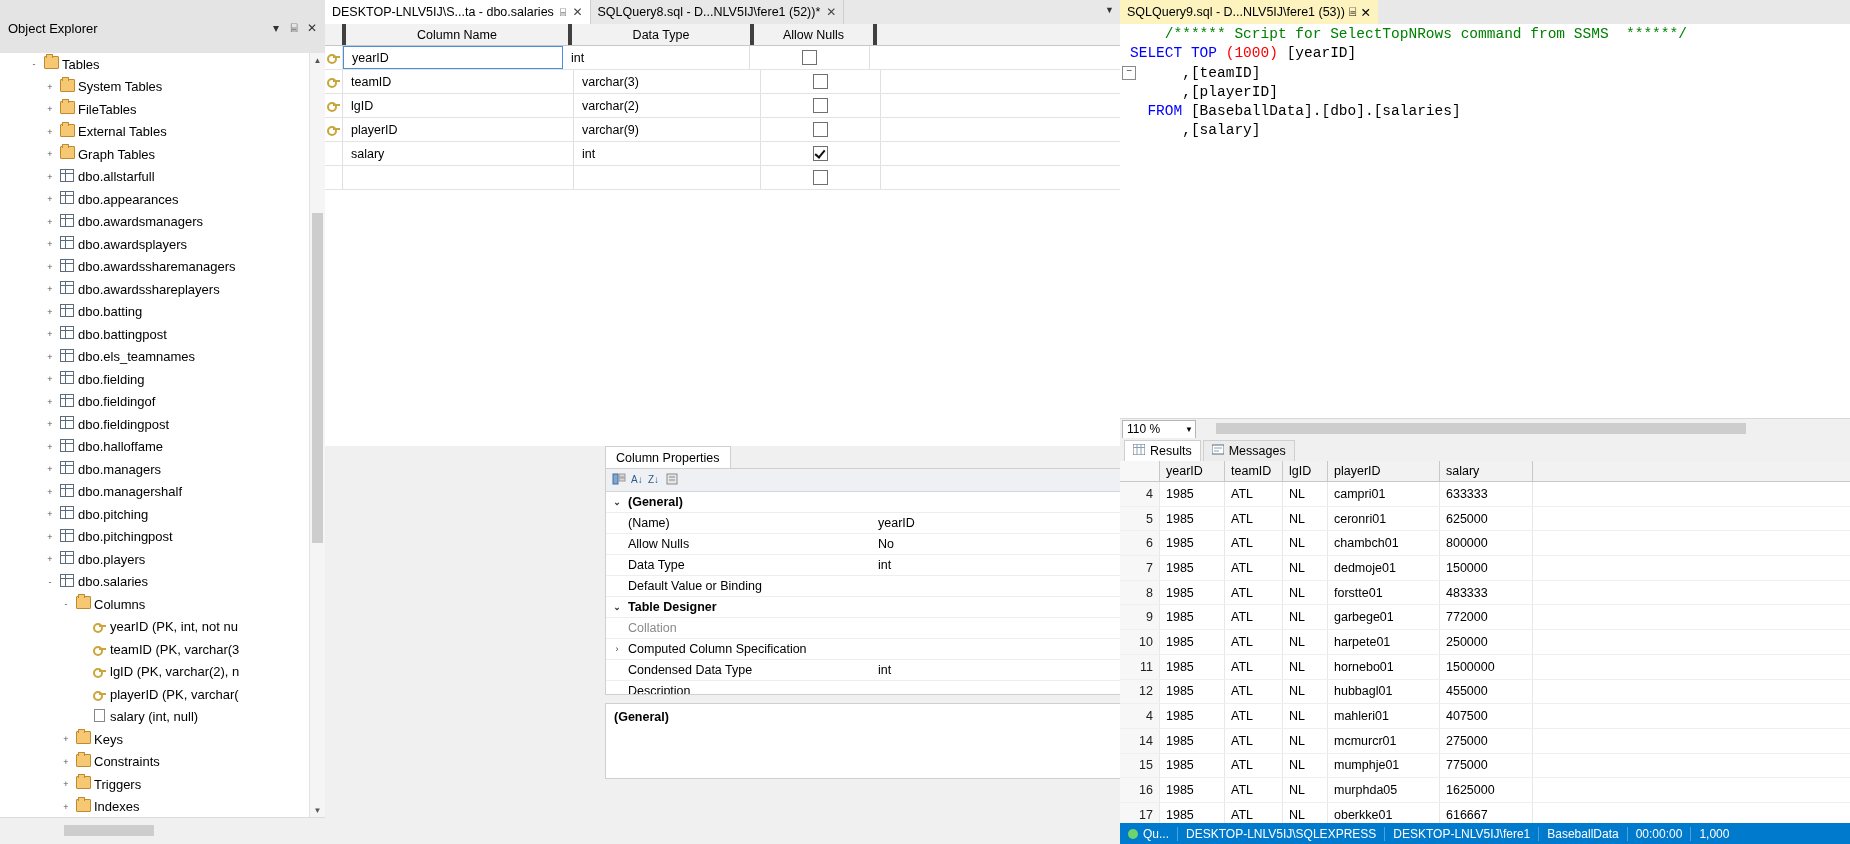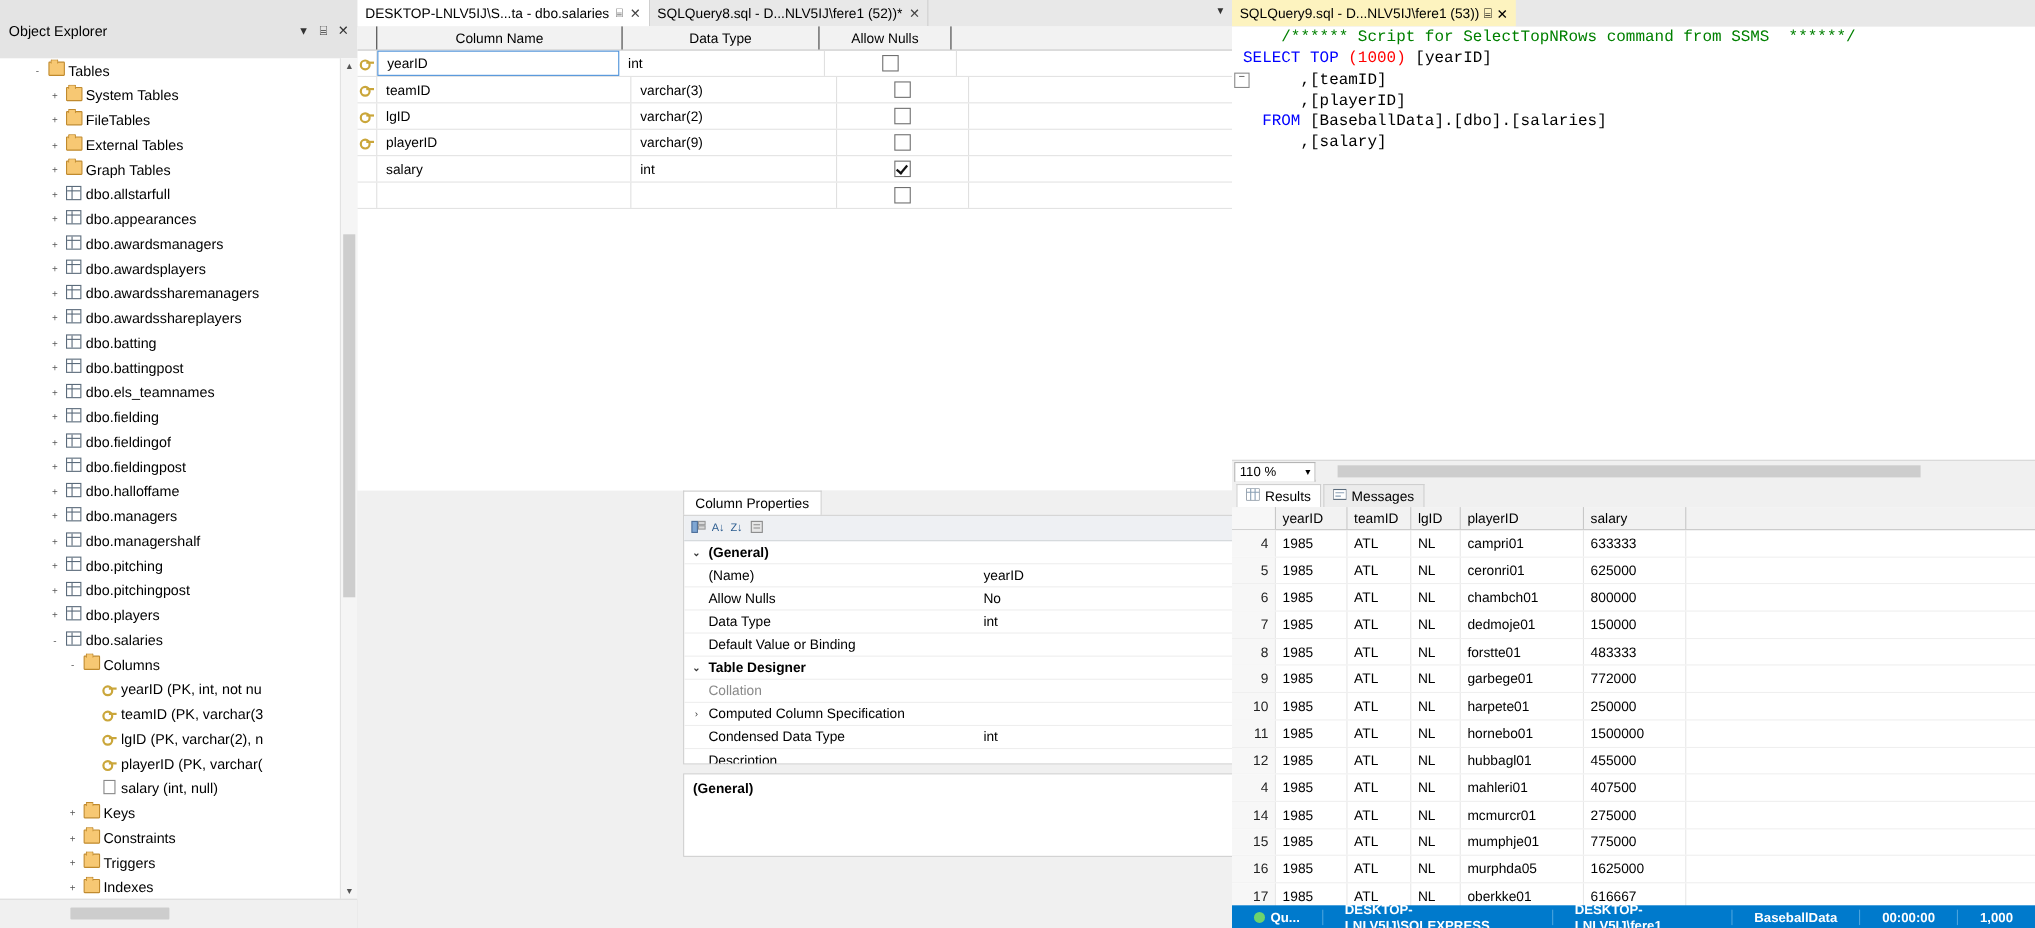--- a/index.html
+++ b/index.html
@@ -40,39 +40,39 @@
   
   .center{position:absolute;left:325px;top:0;width:795px;height:844px;background:#f0f0f0;}
   .tabstrip{height:24px;display:flex;align-items:stretch;background:#e8e8e8;border-bottom:1px solid #cfcfcf;position:relative;}
   .tab{display:flex;align-items:center;padding:0 7px;font-size:12.5px;border-right:1px solid #cfcfcf;background:#e8e8e8;gap:6px;}
   .tab.active{background:#fff;}
   .tab .pin{font-size:11px;color:#444;}
   .tab .x{font-size:12px;color:#444;}
   .tab .lbl{white-space:nowrap;}
   .designer{position:absolute;left:0;top:24px;width:795px;height:422px;background:#fff;border-right:1px solid #d6d6d6;}
   .grid-hdr{display:flex;height:21px;background:#f2f2f2;border-bottom:1px solid #c8c8c8;font-size:12.5px;}
-  .gh{display:flex;align-items:center;justify-content:center;border-right:1px solid #404040;height:21px;}
+  .gh{display:flex;align-items:center;justify-content:center;border-right:4px solid #404040;height:21px;}
   .gh.marg{width:17px;}
   .gh.c1{width:222px;}
   .gh.c2{width:178px;}
   .gh.c3{width:119px;}
   .grow{display:flex;height:23px;font-size:12.5px;border-bottom:1px solid #e3e3e3;}
   .gc{display:flex;align-items:center;border-right:1px solid #e0e0e0;height:23px;}
   .gc.marg{width:17px;justify-content:center;}
   .gc.c1{width:222px;padding-left:8px;}
   .gc.c2{width:178px;padding-left:8px;}
   .gc.c3{width:119px;justify-content:center;}
   .grow.first .gc.c1{border:1px solid #4a90d9;background:#fff;width:220px;margin:0;box-sizing:border-box;height:23px;}
   .cb{width:13px;height:13px;border:1px solid #707070;background:#fff;display:inline-block;position:relative;}
   .cb.on:after{content:"";position:absolute;left:3px;top:1px;width:4px;height:8px;border-right:2px solid #111;border-bottom:2px solid #111;transform:rotate(40deg);}
   .pkic{display:inline-block;width:13px;height:11px;position:relative;}
   .pkic:before{content:"";position:absolute;left:0;top:2px;width:6px;height:6px;border:2px solid #caa63a;border-radius:50%;}
   .pkic:after{content:"";position:absolute;left:6px;top:4px;width:7px;height:2px;background:#caa63a;}
 
-  .colprops{position:absolute;left:296px;top:446px;width:660px;height:398px;background:#f0f0f0;}
+  .colprops{position:absolute;left:280px;top:446px;width:660px;height:398px;background:#f0f0f0;}
   .cp-tab{display:inline-flex;align-items:center;height:22px;background:#fff;border:1px solid #cfcfcf;border-bottom:none;padding:0 10px;font-size:12.5px;position:relative;top:0;}
   .cp-body{position:absolute;left:0;top:22px;width:641px;height:225px;background:#fff;border:1px solid #cfcfcf;}
   .cp-toolbar{height:22px;background:#eef0f3;border-bottom:1px solid #d3d7db;display:flex;align-items:center;gap:5px;padding-left:6px;}
   .cp-rows{position:absolute;top:23px;left:0;right:15px;bottom:0;overflow:hidden;}
   .pr{display:flex;height:20px;align-items:center;font-size:12.5px;border-bottom:1px solid #eee;}
   .pr .tw{width:22px;text-align:center;font-size:9px;color:#333;}
   .pr .nm{width:250px;}
   .pr .vl{flex:1;}
   .pr.group{font-weight:bold;}
   .pr .nm.dim{color:#8a8a8a;}
@@ -104,21 +104,21 @@
   .rg-hdr div{border-right:1px solid #c8c8c8;display:flex;align-items:center;padding-left:6px;box-sizing:border-box;}
   .rg-row{display:flex;height:23.7px;font-size:12.5px;border-bottom:1px solid #efefef;}
   .rg-row div{border-right:1px solid #e8e8e8;display:flex;align-items:center;padding-left:6px;box-sizing:border-box;}
   .w-rn{width:40px;justify-content:flex-end;padding-right:6px !important;background:#f7f7f7;color:#222;}
   .w-yr{width:65px;}
   .w-tm{width:58px;}
   .w-lg{width:45px;}
   .w-pl{width:112px;}
   .w-sl{width:93px;}
   .statusbar{position:absolute;left:0;bottom:0;width:730px;height:21px;background:#007acc;color:#fff;display:flex;align-items:center;font-size:12px;}
-  .statusbar .cell{padding:0 20px;display:flex;align-items:center;gap:5px;font-weight:bold;}
+  .statusbar .cell{padding:0 8px;display:flex;align-items:center;gap:5px;}
   .statusbar .sep{width:1px;height:14px;background:#4aa3dd;}
   .conn-dot{width:10px;height:10px;border-radius:50%;background:#6dd36d;display:inline-block;}
 </style>
 </head>
 <body>
 
 <div class="app">
 
   <div class="oe">
     <div class="oe-title">

